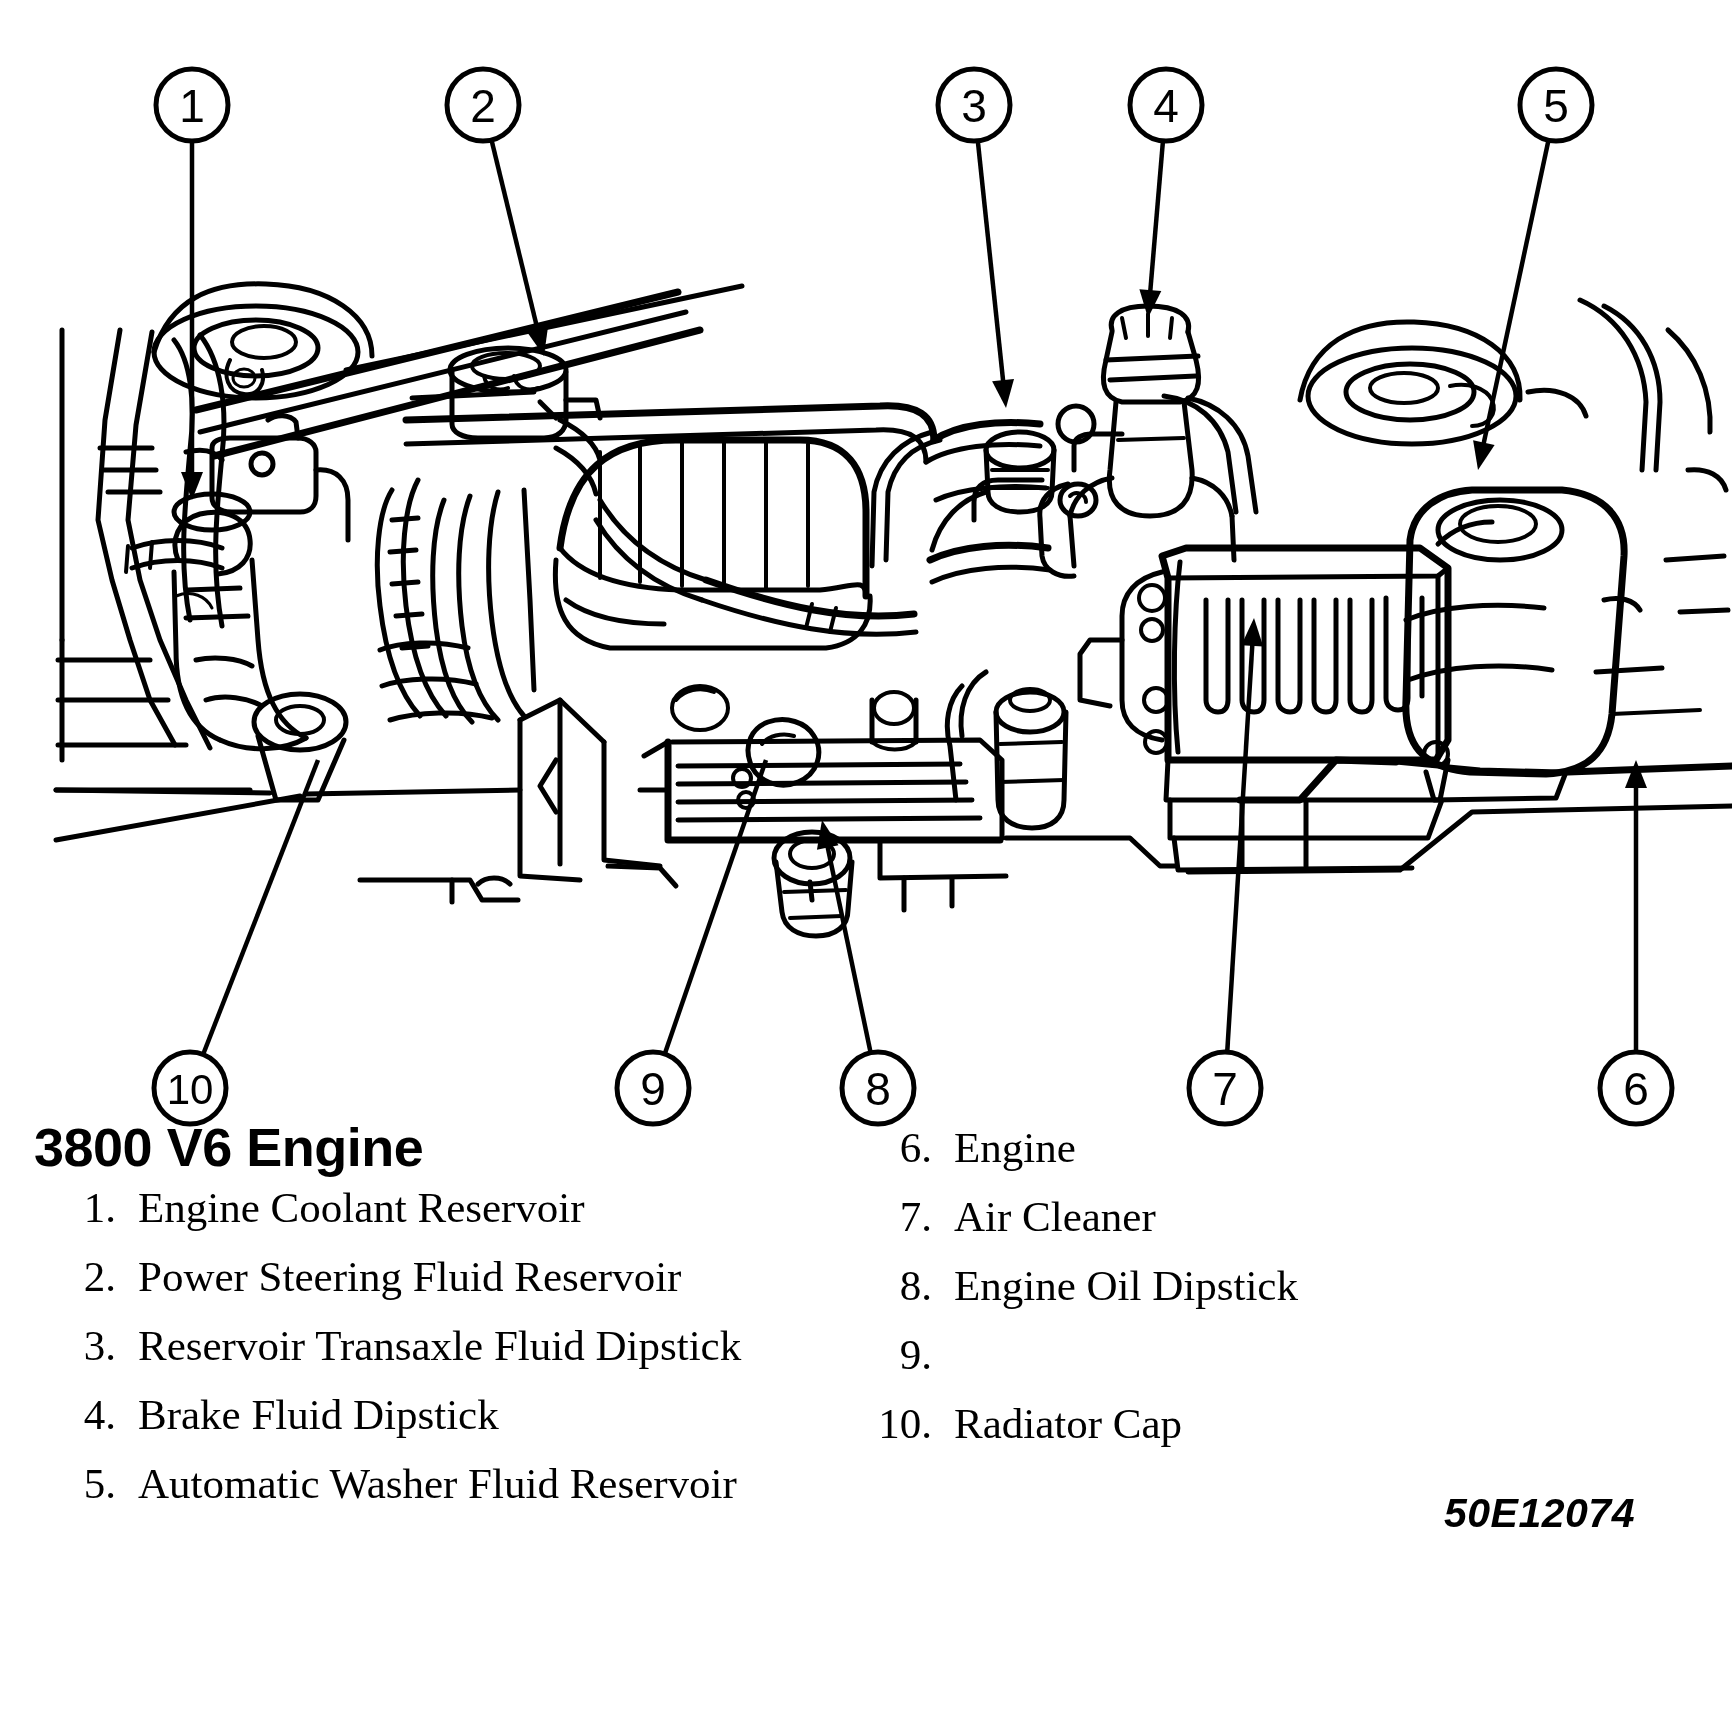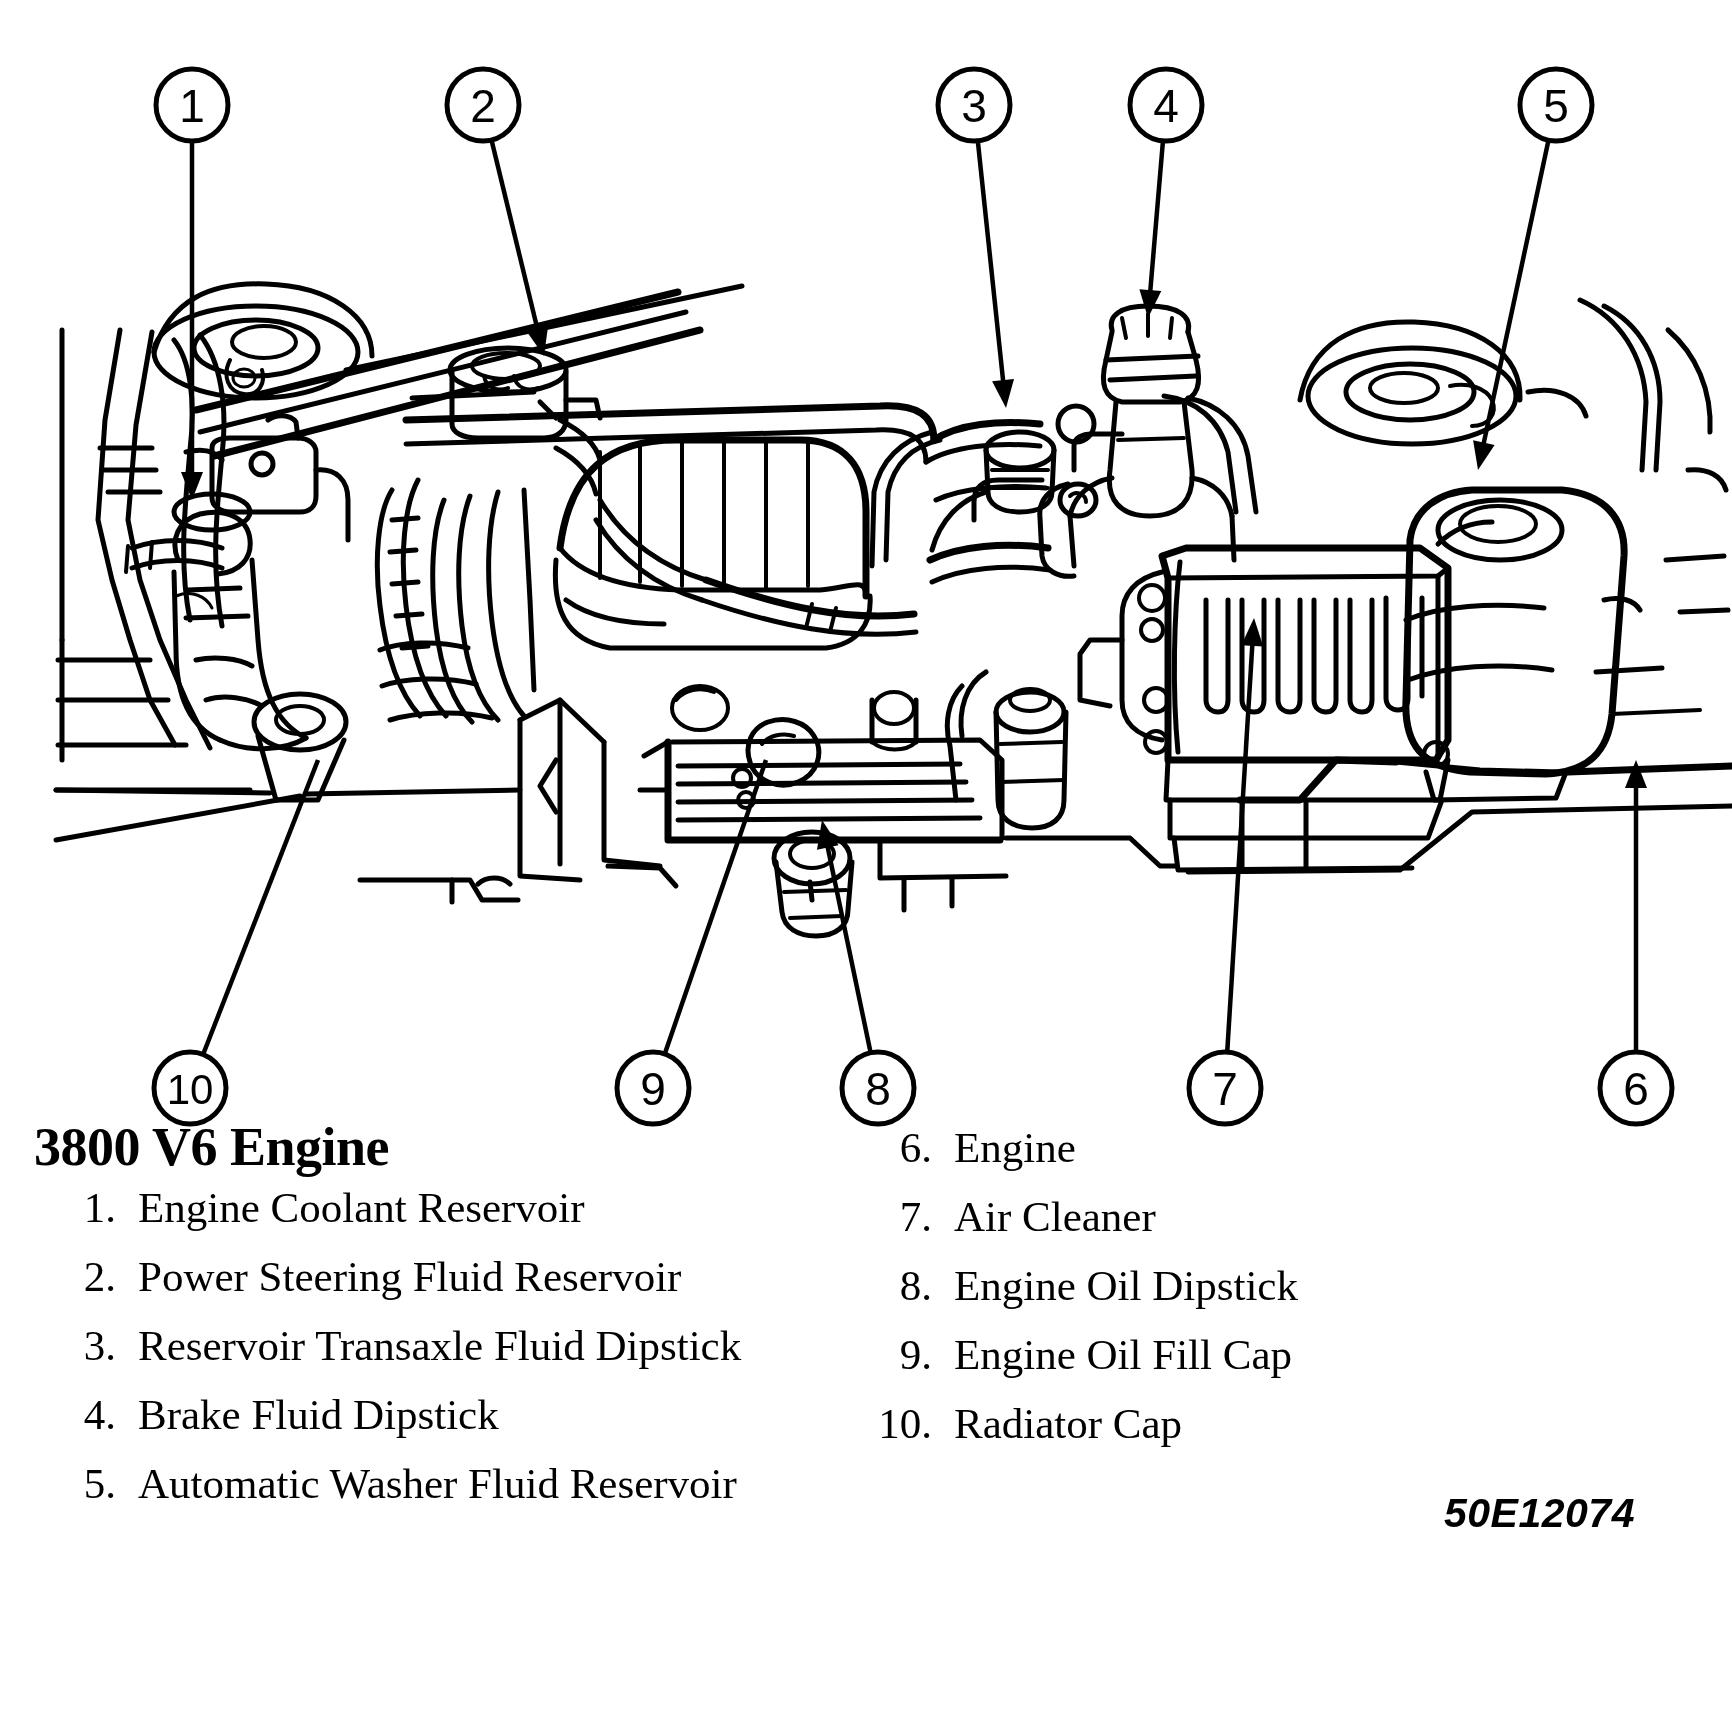--- a/index.html
+++ b/index.html
@@ -24,21 +24,21 @@
 
   
   #legend{
     position:absolute;
     left:0;top:1100px;
     width:1732px;height:612px;
   }
   #legend-title{
     position:absolute;
     left:34px;top:16px;
-    font-family:Liberation Serif, serif;
+    font-family:Liberation Sans, sans-serif;
     font-weight:bold;
     font-size:54px;
     letter-spacing:-0.5px;
     white-space:nowrap;
   }
   .legend-col{position:absolute;}
   #legend-col-left{left:46px;top:86px;width:800px;}
   #legend-col-right{left:862px;top:26px;width:620px;}
   .legend-item{
     display:flex;
@@ -456,21 +456,20 @@
         <div class="legend-item">
           <span class="legend-num">7.</span>
           <span class="legend-label">Air Cleaner</span>
         </div>
         <div class="legend-item">
           <span class="legend-num">8.</span>
           <span class="legend-label">Engine Oil Dipstick</span>
         </div>
         <div class="legend-item">
           <span class="legend-num">9.</span>
-          <span class="legend-label">Engine Oil Fill Cap</span>
         </div>
         <div class="legend-item">
           <span class="legend-num">10.</span>
           <span class="legend-label">Radiator Cap</span>
         </div>
       </div>
 
     <div id="figure-code">50E12074</div>
   </div>
 

